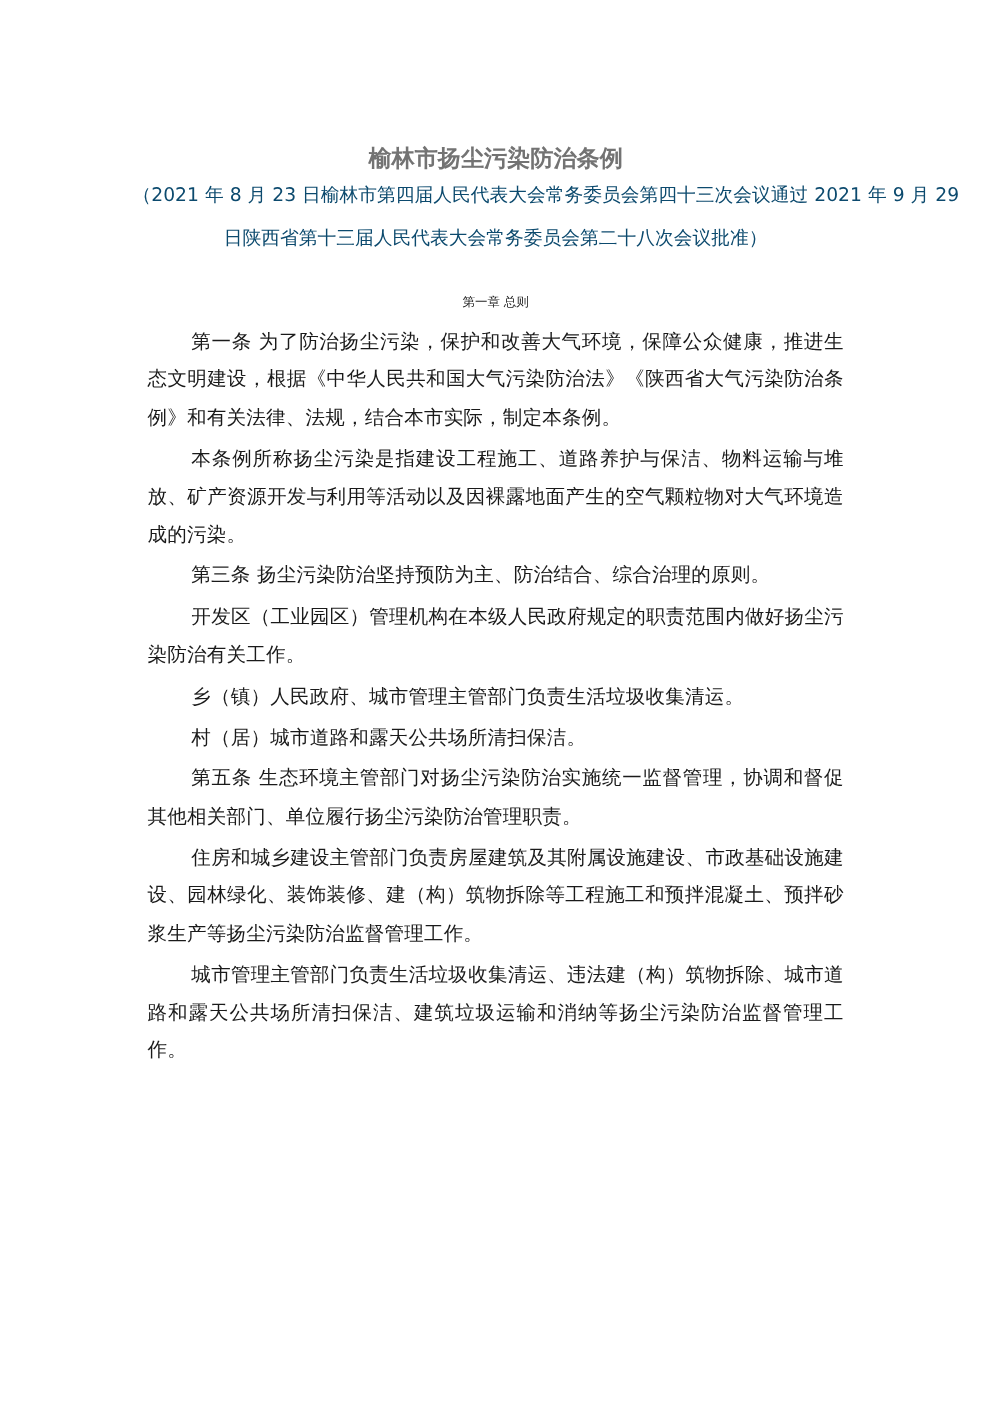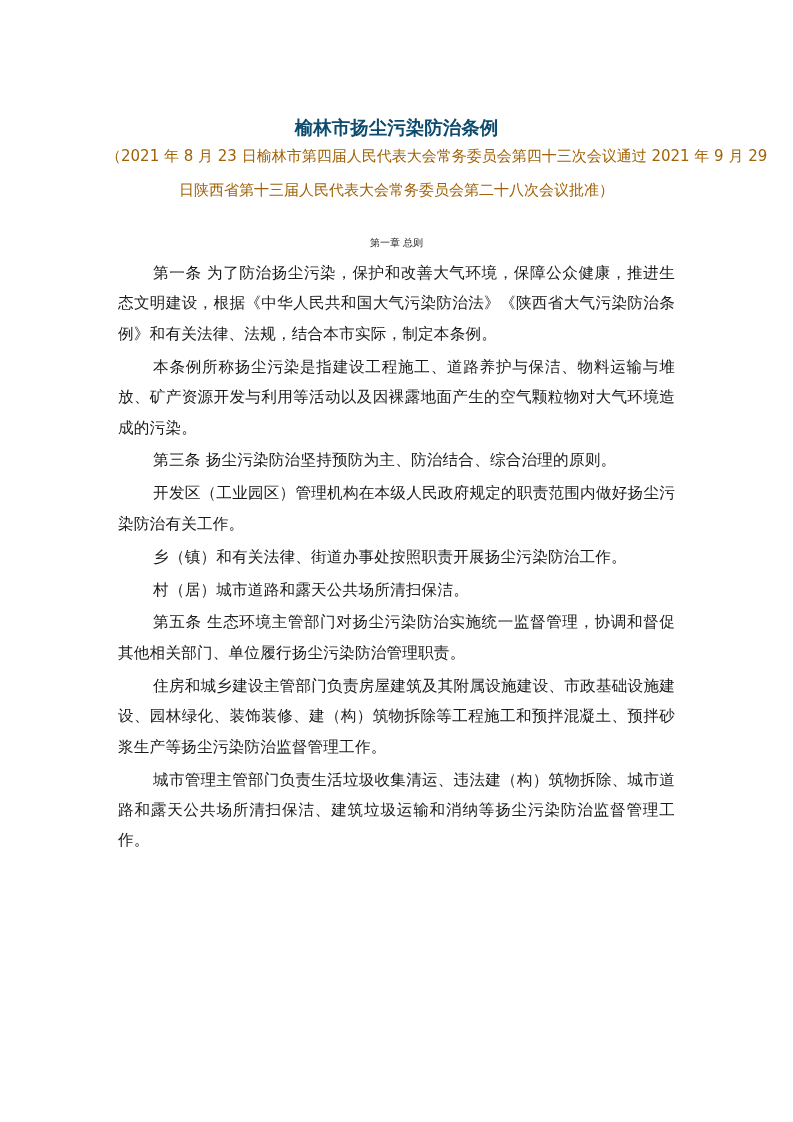--- a/index.html
+++ b/index.html
@@ -25,31 +25,31 @@
       position: absolute;
       left: 0;
       top: 103px;
       width: 557px;
       text-align: center;
       font-family: Liberation Serif, serif;
       font-weight: bold;
       font-size: 18.5px;
       line-height: 26px;
       letter-spacing: 0;
-      color: #0c4a6e;
+      color: #737373;
     }
     .subtitle {
       position: absolute;
       left: -12px;
       top: 139px;
       width: 581px;
       text-align: center;
       font-size: 15px;
       line-height: 34px;
-      color: #a16207;
+      color: #0c4a6e;
     }
     .subtitle .line {
       display: block;
       white-space: nowrap;
       font-family: "DejaVu Sans", "Liberation Sans", sans-serif;
     }
     .chapter {
       position: absolute;
       left: 0;
       top: 231px;
@@ -86,19 +86,19 @@
     <span class="line">日陕西省第十三届人民代表大会常务委员会第二十八次会议批准）</span>
   </div>
 
   <div class="chapter">第一章 总则</div>
 
   <div class="body">
     <p class="para">第一条 为了防治扬尘污染，保护和改善大气环境，保障公众健康，推进生态文明建设，根据《中华人民共和国大气污染防治法》《陕西省大气污染防治条例》和有关法律、法规，结合本市实际，制定本条例。</p>
     <p class="para">本条例所称扬尘污染是指建设工程施工、道路养护与保洁、物料运输与堆放、矿产资源开发与利用等活动以及因裸露地面产生的空气颗粒物对大气环境造成的污染。</p>
     <p class="para">第三条 扬尘污染防治坚持预防为主、防治结合、综合治理的原则。</p>
     <p class="para">开发区（工业园区）管理机构在本级人民政府规定的职责范围内做好扬尘污染防治有关工作。</p>
-    <p class="para">乡（镇）和有关法律、街道办事处按照职责开展扬尘污染防治工作。</p>
+    <p class="para">乡（镇）人民政府、城市管理主管部门负责生活垃圾收集清运。</p>
     <p class="para">村（居）城市道路和露天公共场所清扫保洁。</p>
     <p class="para">第五条 生态环境主管部门对扬尘污染防治实施统一监督管理，协调和督促其他相关部门、单位履行扬尘污染防治管理职责。</p>
     <p class="para">住房和城乡建设主管部门负责房屋建筑及其附属设施建设、市政基础设施建设、园林绿化、装饰装修、建（构）筑物拆除等工程施工和预拌混凝土、预拌砂浆生产等扬尘污染防治监督管理工作。</p>
     <p class="para">城市管理主管部门负责生活垃圾收集清运、违法建（构）筑物拆除、城市道路和露天公共场所清扫保洁、建筑垃圾运输和消纳等扬尘污染防治监督管理工作。</p>
   </div>
 </div>
 
 </body></html>

